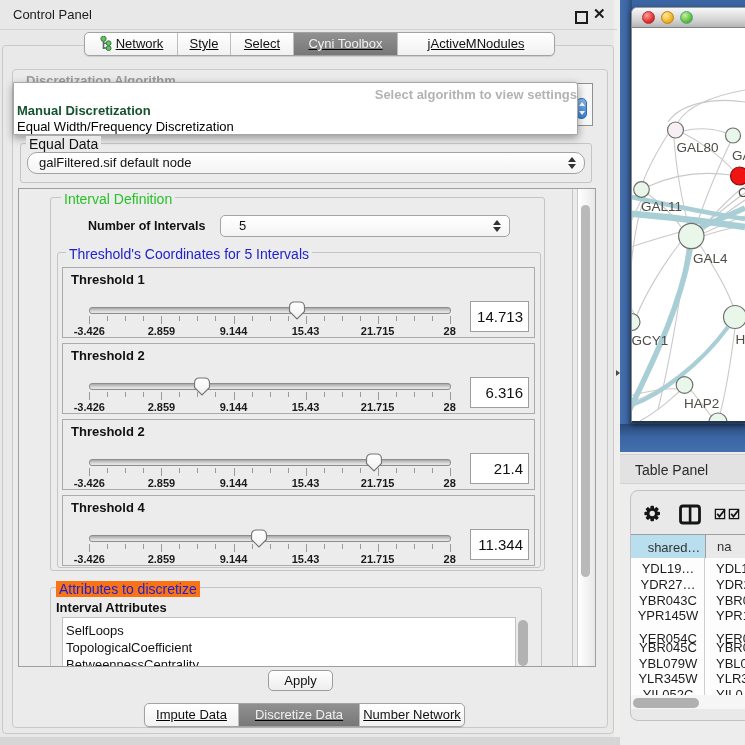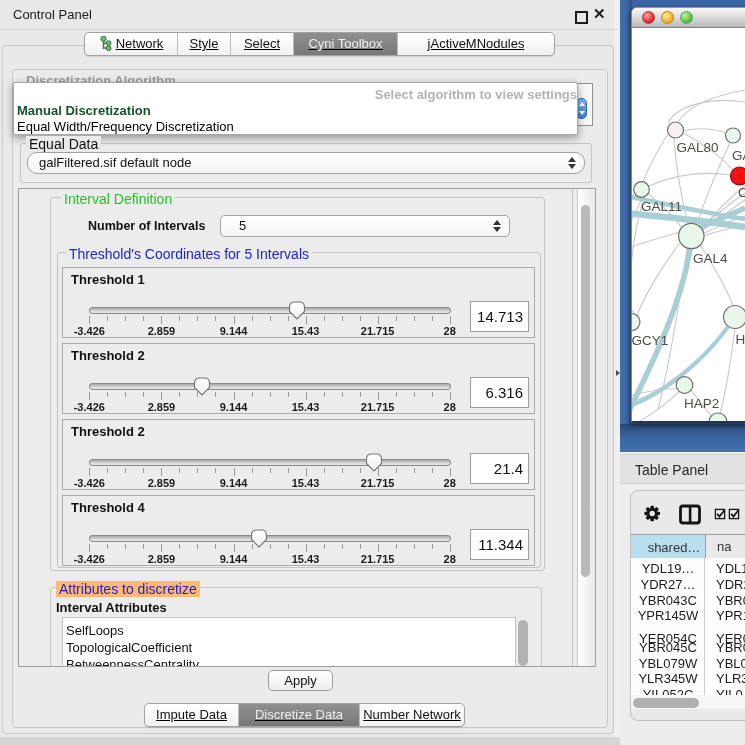--- a/index.html
+++ b/index.html
@@ -80,21 +80,21 @@
        border:1px solid #8d8d8d;background:linear-gradient(#a8a8a8,#dedede 70%,#e6e6e6);}
   .tick{position:absolute;width:1px;background:#9a9a9a;top:48px;height:5px;}
   .tickM{position:absolute;width:1px;background:#9a9a9a;top:48px;height:8px;}
   .slbl{position:absolute;top:57px;font-size:11px;font-weight:bold;color:#1a1a1a;
        transform:translateX(-50%);}
   .thumb{position:absolute;top:33px;width:17px;height:19px;transform:translateX(-50%);}
   .vbox{position:absolute;left:407px;top:33px;width:52px;height:29px;background:#fff;
        border:1px solid #9e9e9e;font-size:15px;color:#111;text-align:right;
        line-height:30px;padding-right:5px;}
   #attgroup{left:31px;top:398px;width:490px;height:120px;}
-  #atttitle{left:37px;top:392px;color:#2222cc;background:#fdba74;}
+  #atttitle{left:37px;top:392px;color:#2222cc;background:#f97316;}
   #numattr{left:37px;top:411px;font-size:13px;font-weight:bold;color:#111;}
   #attlist{left:43px;top:428px;width:452px;height:49px;background:#fff;
        border:1px solid #c2c2c2;border-bottom:none;}
   .litem{position:absolute;left:3px;font-size:13px;color:#111;}
   #listthumb{left:499px;top:431px;width:10px;height:46px;border-radius:5px;background:#b2b2b2;}
   #applybtn{left:268px;top:670px;width:63px;height:19px;border:1px solid #9c9c9c;
        border-radius:5px;background:linear-gradient(#ffffff,#ededed);font-size:13px;
        color:#111;text-align:center;line-height:20px;}
   
   #bluepanel{left:620px;top:0;width:125px;height:452px;background:#3a64a2;}

